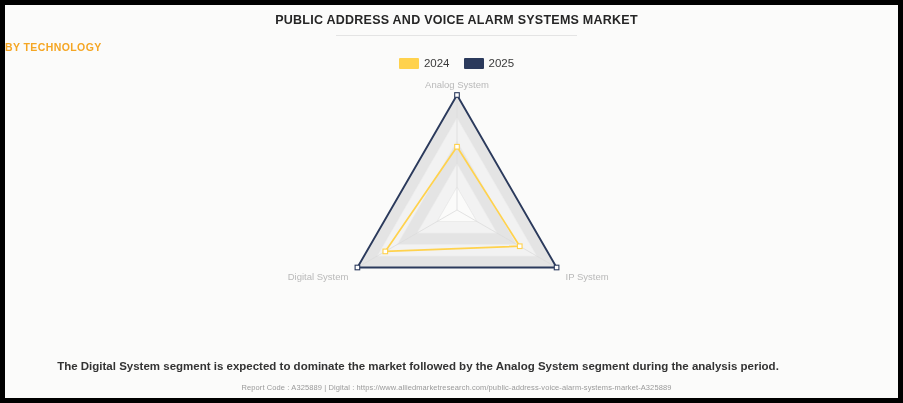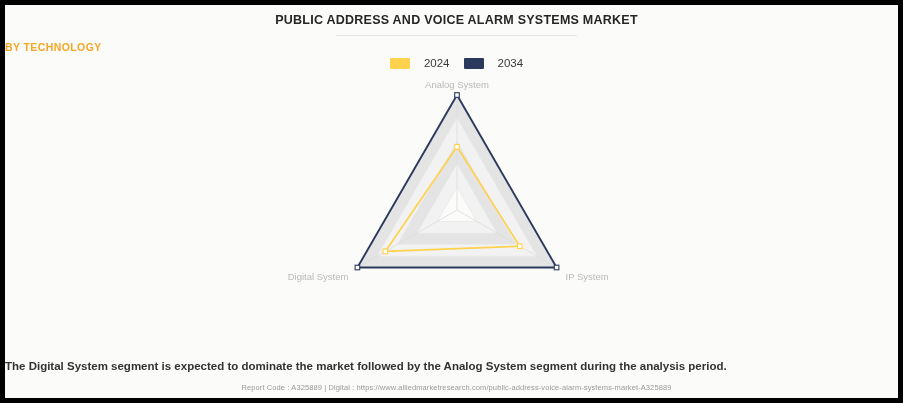--- a/index.html
+++ b/index.html
@@ -62,21 +62,21 @@
     left: 0;
     width: 903px;
     display: flex;
     justify-content: center;
     align-items: center;
     gap: 14px;
   }
   .legend-item {
     display: flex;
     align-items: center;
-    gap: 14px;
+    gap: 5px;
   }
   .legend-swatch {
     width: 20px;
     height: 11px;
     border-radius: 1px;
     display: block;
   }
   .legend-label {
     font-size: 11.5px;
     color: #3a3a3a;
@@ -101,21 +101,21 @@
     font-size: 9.5px;
     fill: #b9b9b9;
   }
 
   
   .caption {
     position: absolute;
     top: 355px;
     left: 0;
     width: 826px;
-    text-align: left;
+    text-align: center;
     font-size: 11.5px;
     font-weight: bold;
     color: #333333;
     font-family: "Liberation Sans", sans-serif;
   }
   .source {
     position: absolute;
     top: 378px;
     left: 0;
     width: 903px;
@@ -137,21 +137,21 @@
 
   <div class="subtitle">BY TECHNOLOGY</div>
 
   <div class="legend">
     <div class="legend-item">
       <span class="legend-swatch" style="background: rgb(255, 210, 77);"></span>
       <span class="legend-label">2024</span>
     </div>
     <div class="legend-item">
       <span class="legend-swatch" style="background: rgb(43, 58, 92);"></span>
-      <span class="legend-label">2034</span>
+      <span class="legend-label">2025</span>
     </div>
   </div>
 
   <div id="radar-wrap">
     <svg id="radar-svg" width="903" height="215" viewBox="0 0 903 215">
         <polygon points="452.00,24.00 551.59,196.50 352.41,196.50" fill="#e4e4e4" stroke="#ececec" stroke-width="0.6"></polygon>
         <polygon points="452.00,47.00 531.67,185.00 372.33,185.00" fill="#f2f2f2" stroke="#ececec" stroke-width="0.6"></polygon>
         <polygon points="452.00,70.00 511.76,173.50 392.24,173.50" fill="#e4e4e4" stroke="#ececec" stroke-width="0.6"></polygon>
         <polygon points="452.00,93.00 491.84,162.00 412.16,162.00" fill="#f2f2f2" stroke="#ececec" stroke-width="0.6"></polygon>
         <polygon points="452.00,116.00 471.92,150.50 432.08,150.50" fill="#e4e4e4" stroke="#ececec" stroke-width="0.6"></polygon>

